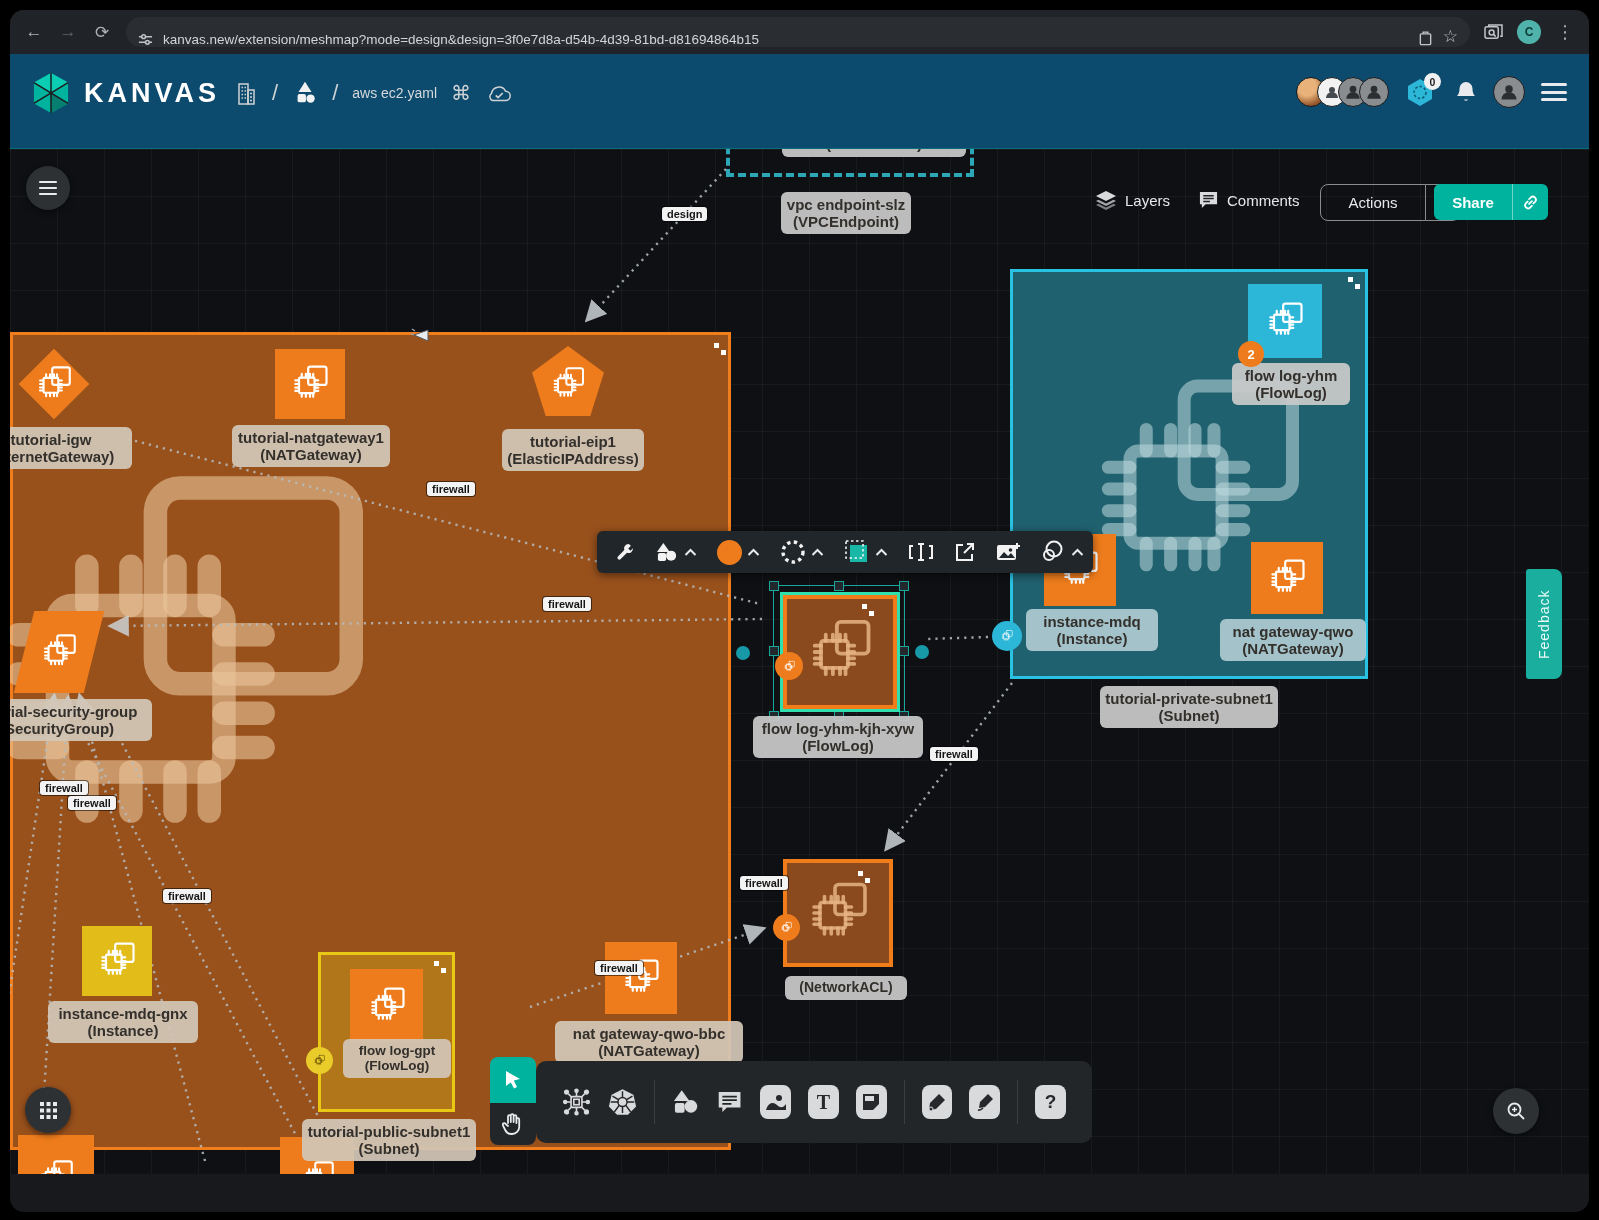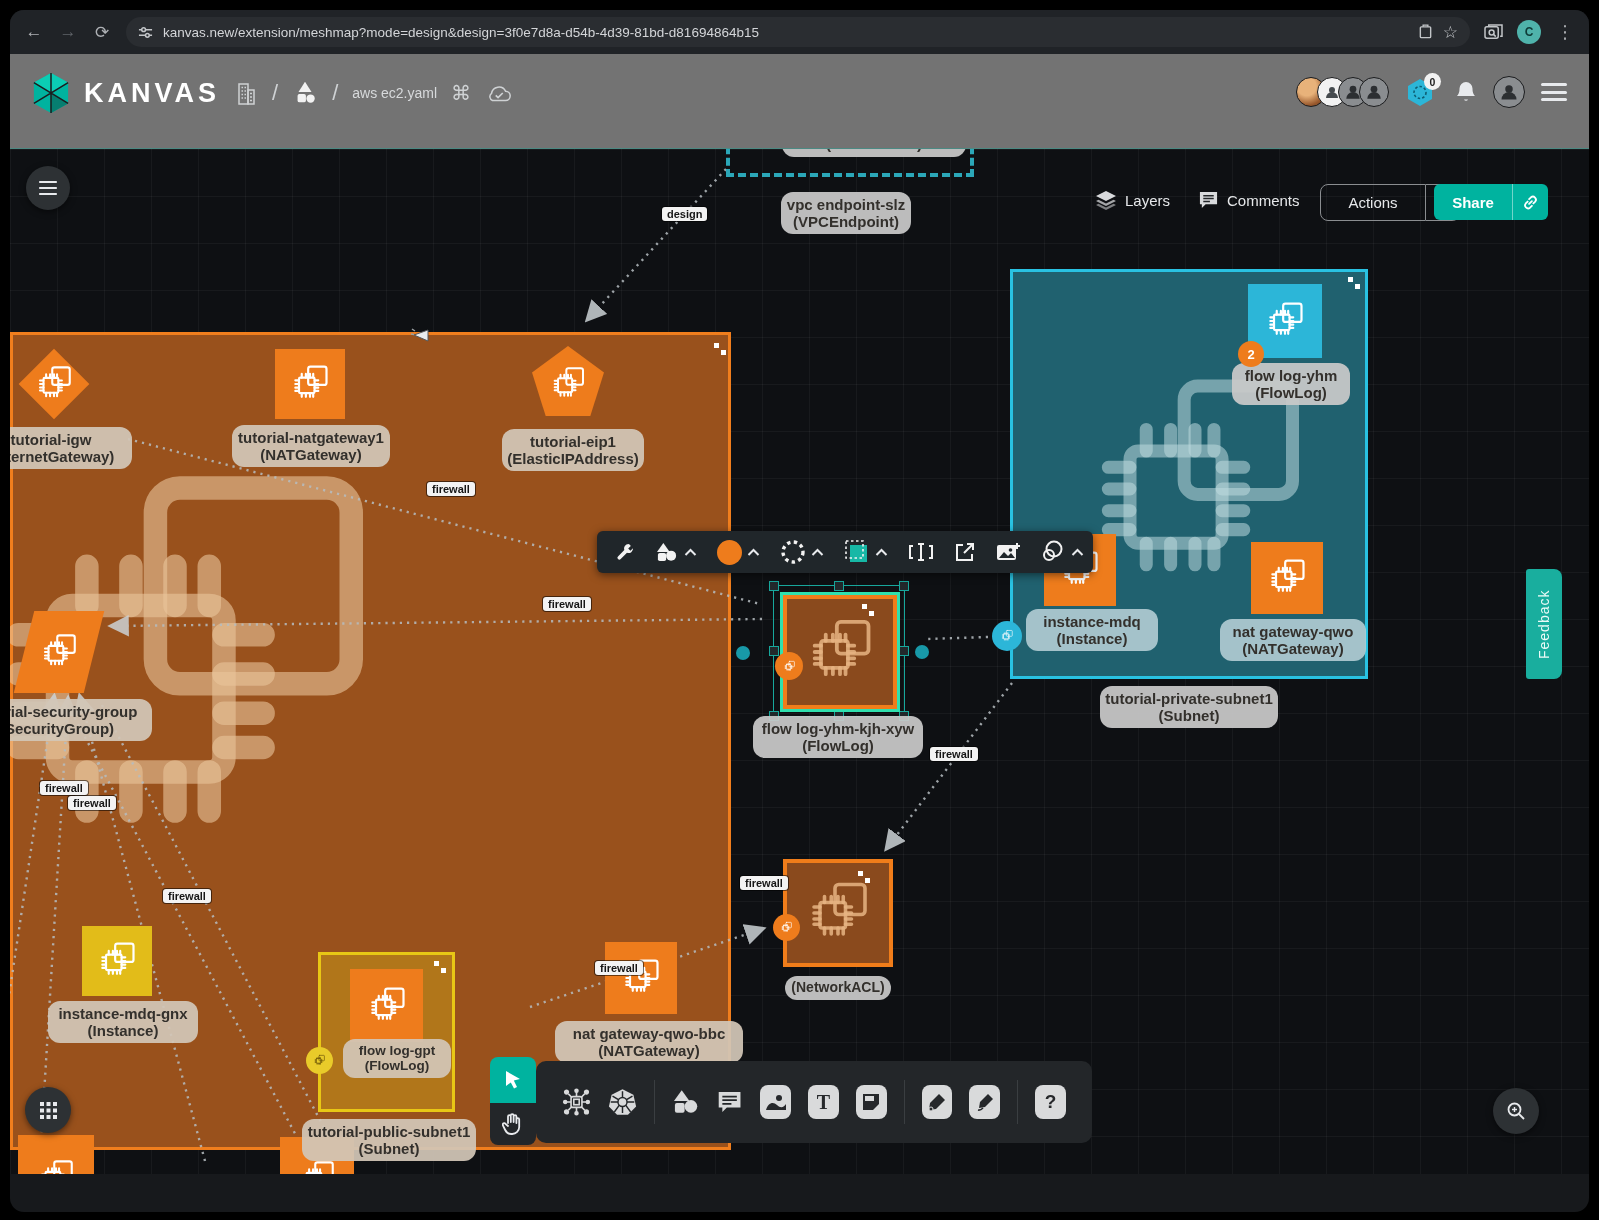--- a/index.html
+++ b/index.html
@@ -12,27 +12,27 @@
   .light { width:13px; height:13px; border-radius:50%; }
   .tab { margin-left:16px; height:34px; margin-top:4px; width:222px; background:#25282c; border-radius:9px 9px 0 0; display:flex; align-items:center; padding:0 10px; gap:8px; }
   .favicon { width:15px; height:15px; border-radius:50%; background:#00b39f; flex:none; box-shadow:inset 0 0 0 2px #0b6e63; }
   .tab-title { color:#e8eaed; font-size:12px; flex:1; white-space:nowrap; overflow:hidden; }
   .tab-close { color:#c7cacd; font-size:14px; cursor:default; }
   .newtab { color:#c7cacd; font-size:18px; margin-left:14px; }
   .gemini { position:absolute; right:16px; top:5px; background:#282b30; color:#e8eaed; font-size:13px; font-weight:700; border-radius:16px; padding:6px 14px; display:flex; gap:7px; align-items:center; }
   .urlbar { height:44px; background:#202327; display:flex; align-items:center; padding:0 14px; gap:14px; }
   .nav-ic { color:#aeb1b5; font-size:17px; width:20px; text-align:center; }
   .nav-ic.dim { color:#5f6368; }
-  .omni { flex:1; height:30px; background:#2a2d31; border-radius:15px; display:flex; align-items:center; padding:0 12px; gap:10px; color:#d3d5d8; font-size:13.5px; }
+  .omni { flex:1; height:30px; background:#2a2d31; border-radius:15px; display:flex; align-items:flex-end; padding:0 12px; gap:10px; color:#d3d5d8; font-size:13.5px; }
   .omni .url { flex:1; white-space:nowrap; overflow:hidden; }
   .omni-ic { color:#c2c5c8; font-size:14px; }
   .chrome-av { width:24px; height:24px; border-radius:50%; background:#4fb3ab; color:#0e3c38; font-size:12px; font-weight:700; display:flex; align-items:center; justify-content:center; }
 
   
-  .appbar { height:95px; background:#737373; position:relative; border-bottom:1px solid rgba(0,179,159,.35); }
+  .appbar { height:95px; background:#0c4a6e; position:relative; border-bottom:1px solid rgba(0,179,159,.35); }
   .appbar-left { position:absolute; left:22px; top:18px; display:flex; align-items:center; gap:14px; }
   .logo-word { color:#fff; font-size:27px; font-weight:700; letter-spacing:4px; }
   .crumb-sep { color:#cfd2d4; font-size:22px; font-weight:300; }
   .file-name { color:#d7d9db; font-size:14px; }
   .hdr-ic { color:#cfd2d4; font-size:20px; }
   .appbar-right { position:absolute; right:22px; top:22px; display:flex; align-items:center; gap:16px; }
   .av-stack { display:flex; }
   .av { width:30px; height:30px; border-radius:50%; margin-left:-9px; border:1.5px solid #1b1c1e; display:flex; align-items:center; justify-content:center; }
   .av:first-child { margin-left:0; }
   .av.photo { background:radial-gradient(circle at 35% 30%, #e8b27a 0 35%, #9a5a2e 70%, #5c3317); }
@@ -55,21 +55,21 @@
   .vpc { left:0; top:183px; width:721px; height:818px; background:#99511c; border:3px solid #f07e1d; z-index:1; }
   .subnet-teal { left:1000px; top:120px; width:358px; height:410px; background:#20616f; border:3px solid #29c2e2; z-index:1; }
   .flowgpt-box { left:308px; top:803px; width:137px; height:160px; background:rgba(206,164,24,.45); border:3px solid #e8c715; z-index:2; }
   .wm { position:absolute; pointer-events:none; }
 
   .node { position:absolute; display:flex; align-items:center; justify-content:center; z-index:3; }
   .sq-orange { background:#ee7c1c; }
   .sq-yellow { background:#e2bc19; }
   .sq-cyan { background:#2cb6d8; }
   .outline-node { background:#8a4a1d; border:4px solid #f07d1a; }
-  .pill { position:absolute; border-radius:12px; padding:4px 1px; text-align:center; font-size:15px; line-height:1.14; color:#33302c; font-weight:700; z-index:4; }
+  .pill { position:absolute; border-radius:6px; padding:4px 1px; text-align:center; font-size:15px; line-height:1.14; color:#33302c; font-weight:700; z-index:4; }
   .pill span { display:block; white-space:nowrap; }
   .tan { background:rgba(210,198,183,.93); }
   .blue { background:rgba(176,203,209,.92); }
   .gray { background:rgba(201,201,201,.93); }
   .edge-label { position:absolute; background:#f3f3f3; color:#161616; font-size:11px; font-weight:700; padding:1px 5px; border-radius:3px; z-index:5; box-shadow:0 0 0 1px rgba(0,0,0,.55); }
   .badge { position:absolute; border-radius:50%; display:flex; align-items:center; justify-content:center; z-index:5; }
   .badge.or { background:#ee7c1c; color:#fff; }
   .badge.ye { background:#e9cb2a; color:#6b5408; }
   .dot { position:absolute; border-radius:50%; z-index:5; }
   .expand { position:absolute; width:12px; height:12px; z-index:5; }
@@ -492,21 +492,21 @@
       <svg class="chip-svg" width="72" height="72" viewBox="0 0 48 48">
           <use href="#chip" stroke="rgba(230,180,130,.85)" stroke-width="1.6"></use>
         </svg>
     </div>
     <div class="expand" style="left:848px;top:722px"></div>
     <div class="badge or" style="left:763px;top:765px;width:27px;height:27px">
       <svg width="13" height="13" viewBox="0 0 48 48">
           <use href="#chip" stroke="#fff"></use>
         </svg>
     </div>
-    <div class="pill gray" style="left:775px;top:827px;width:106px">
+    <div class="pill gray" style="left:775px;top:827px;width:122px">
         <span style="font-size:14px">(NetworkACL)</span>
       </div>
 
     <span class="edge-label" style="left:417px;top:333px">firewall</span>
     <span class="edge-label" style="left:533px;top:448px">firewall</span>
     <span class="edge-label" style="left:30px;top:632px">firewall</span>
     <span class="edge-label" style="left:58px;top:647px">firewall</span>
     <span class="edge-label" style="left:153px;top:740px">firewall</span>
     <span class="edge-label" style="left:920px;top:598px">firewall</span>
     <span class="edge-label" style="left:730px;top:727px">firewall</span>

